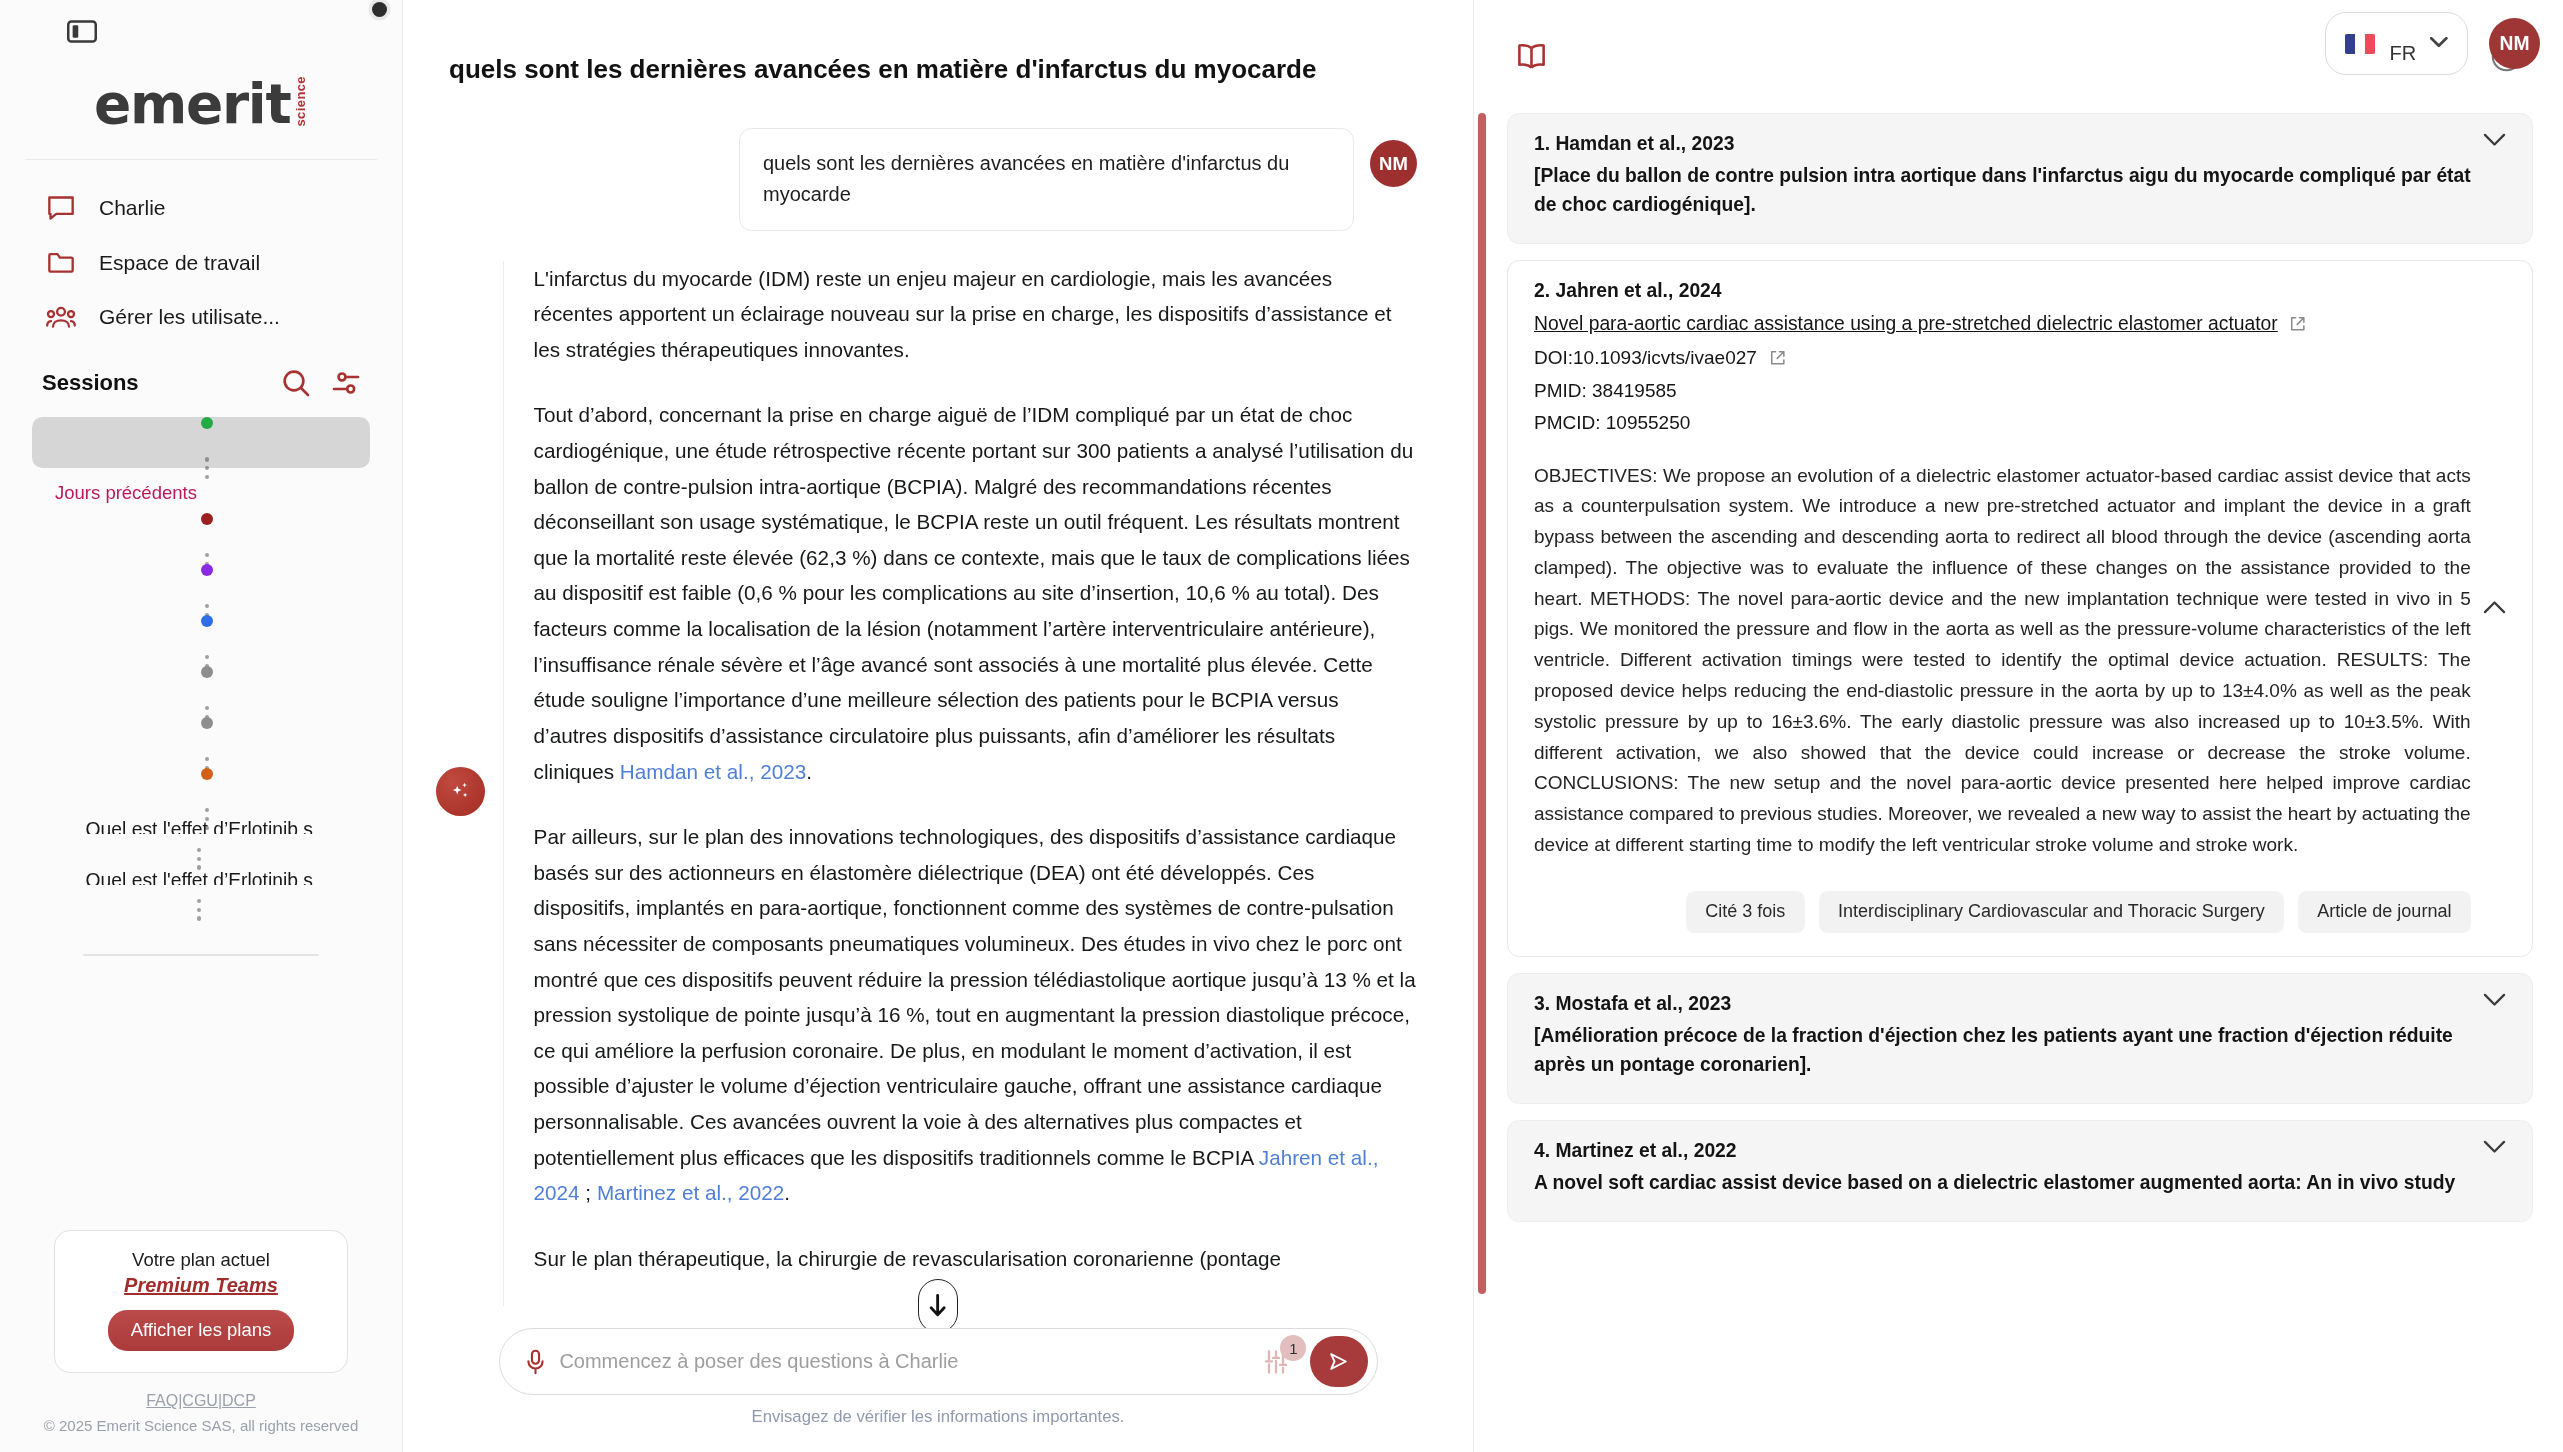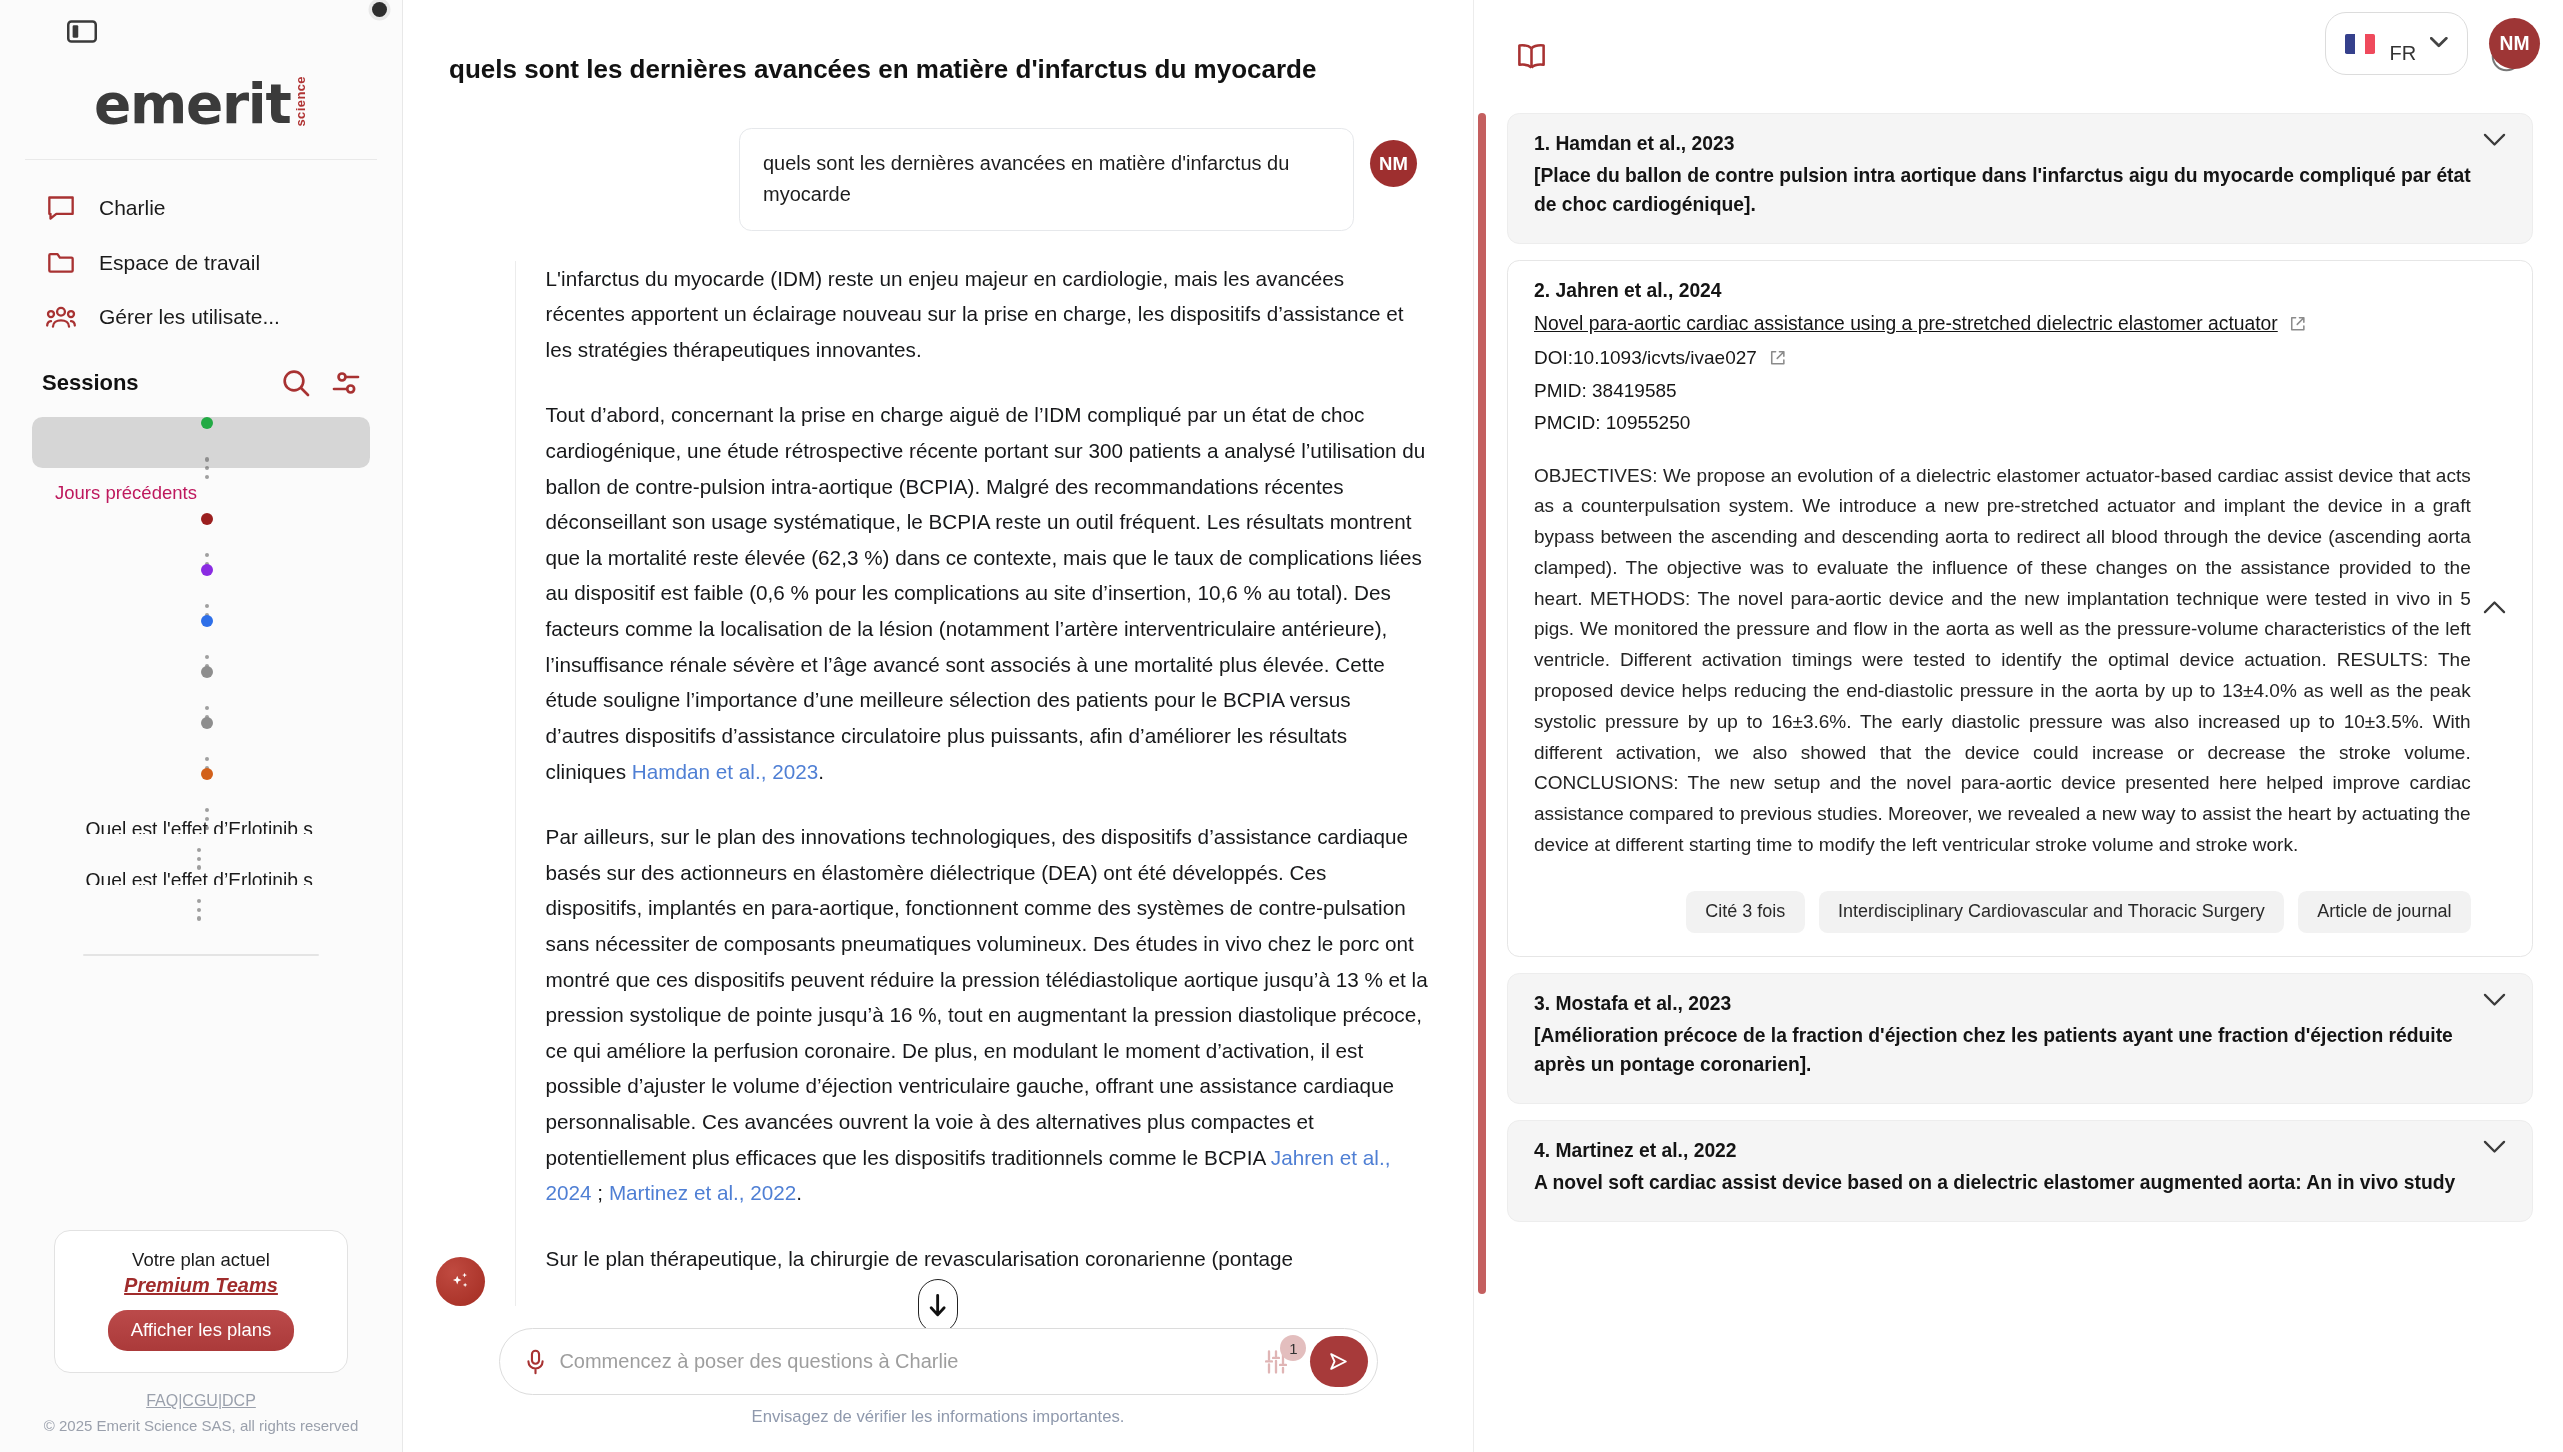--- a/index.html
+++ b/index.html
@@ -108,21 +108,21 @@
     border:0.9px solid #e6e8eb; border-radius: 12.3px; background:#fff;
     padding: 19.3px 23px; max-width: 615px; font-size: 20px; color:#1d1d1d;
     line-height:1.55;
   }
   .avatar-sm {
     width:47px; height:47px; border-radius:50%; background:#9e2f2f;
     color:#fff; font-size:18.5px; font-weight:700;
     display:flex; align-items:center; justify-content:center; flex:0 0 47px;
     margin-top: 12.3px;
   }
-  .assistant-row { display:flex; align-items:flex-end; padding: 30px 0 0 33px; gap: 12px; }
+  .assistant-row { display:flex; align-items:center; padding: 30px 0 0 33px; gap: 0; }
   .assist-avatar {
     width:49px; height:49px; border-radius:50%; flex:0 0 49px;
     background: radial-gradient(circle at 34% 30%, #c04a40, #a32c22);
     display:flex; align-items:center; justify-content:center; margin-top: 16px;
   }
   .answer-body {
     border-left: 1.8px solid #ececec; margin-left: 17.6px;
     padding: 0 0 0 30px; max-width: 914px;
   }
   .answer-body p {

